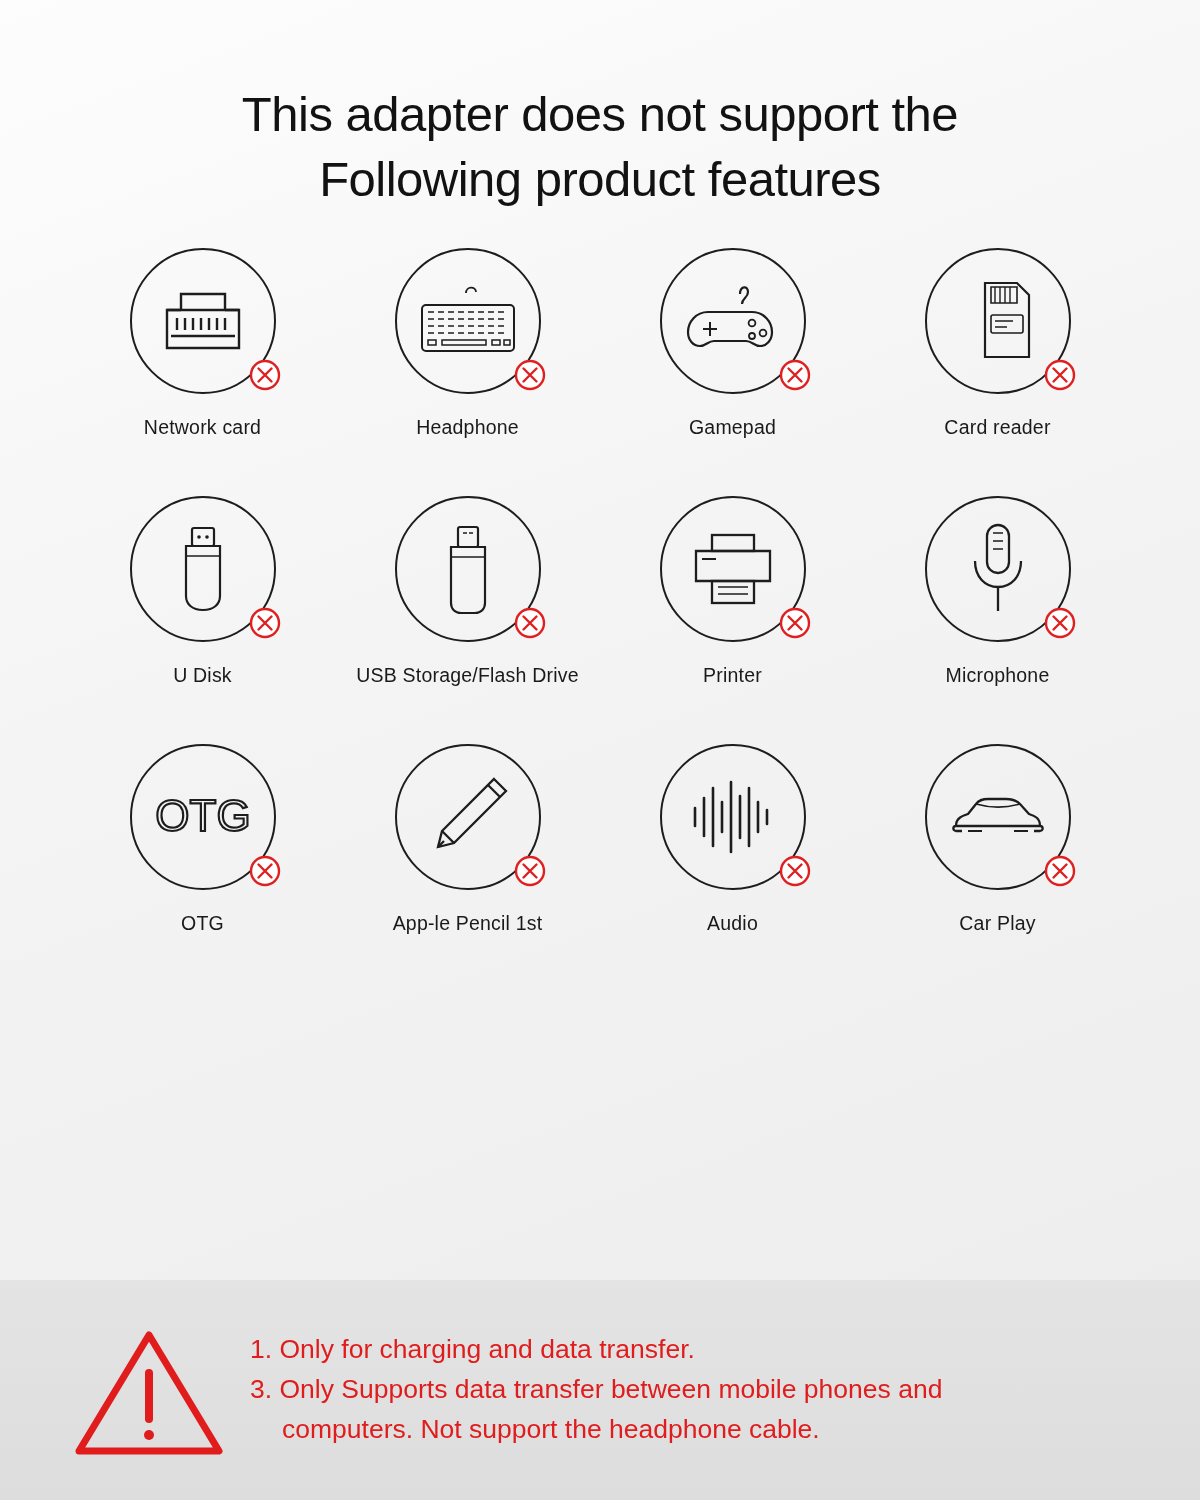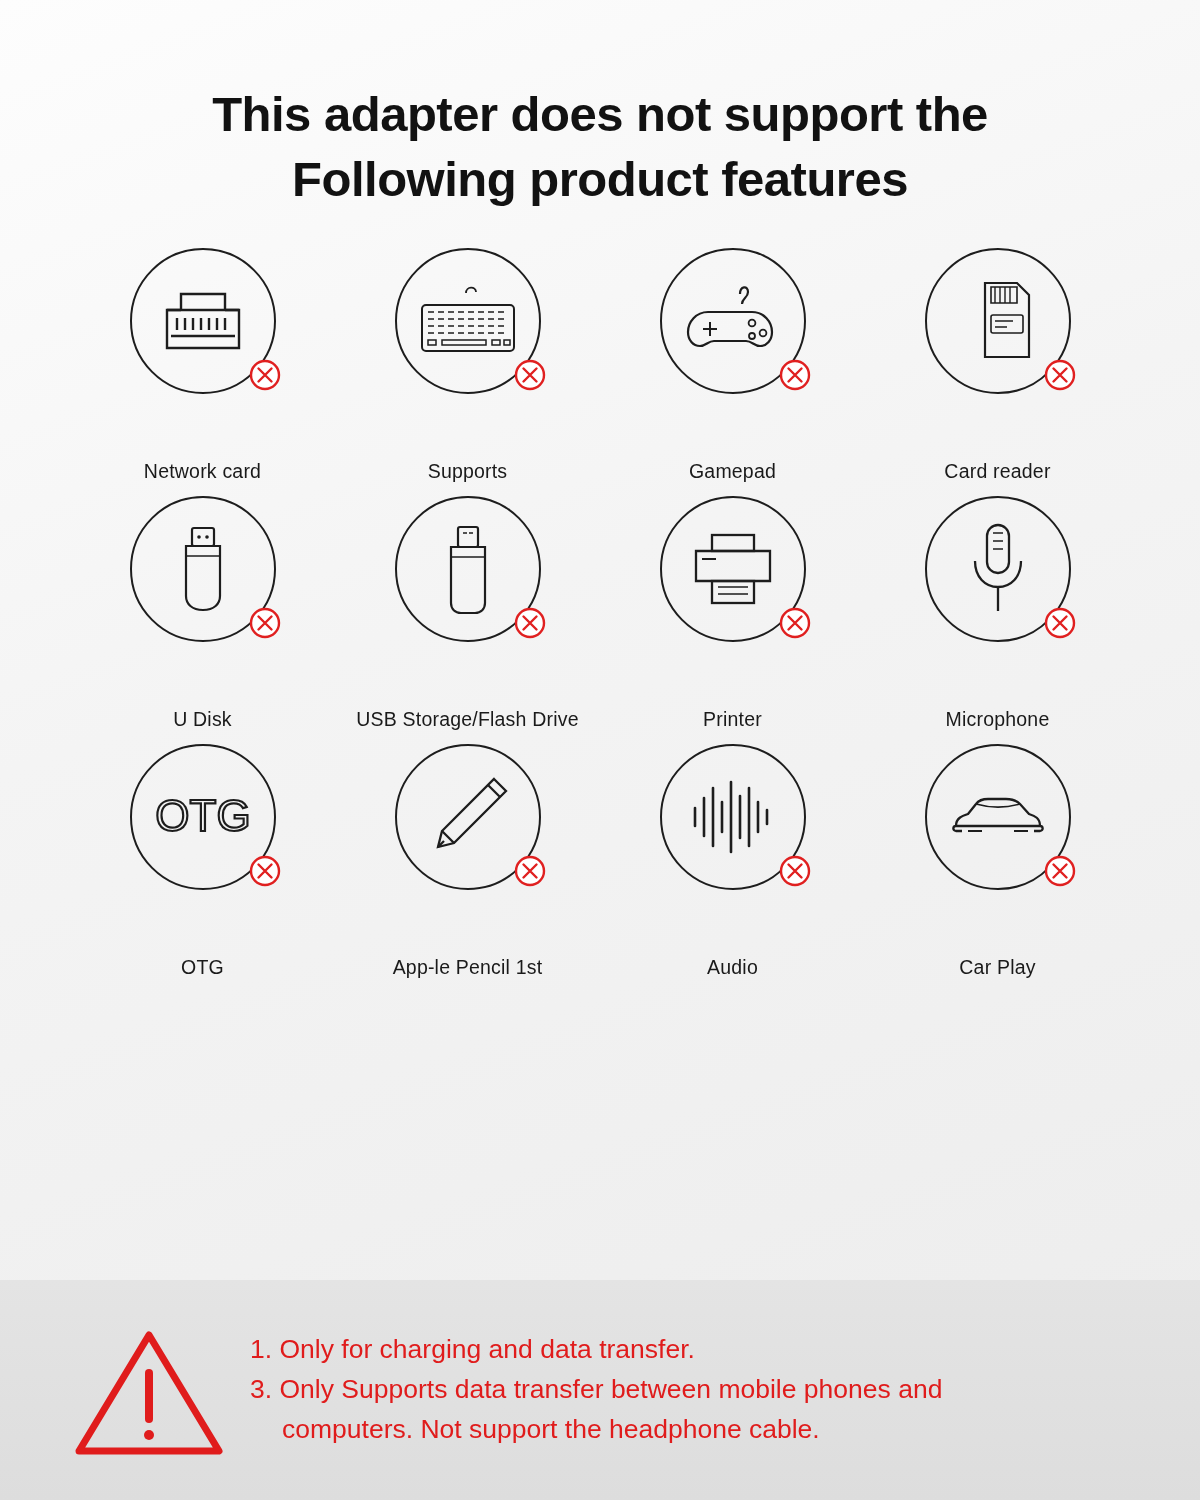--- a/index.html
+++ b/index.html
@@ -22,42 +22,41 @@
   }
 
   
   #heading {
     padding-top: 82px;
     text-align: center;
   }
   #heading .line {
     display: block;
     font-size: 49px;
-    font-weight: bold;
+    font-weight: normal;
     color: #121212;
     letter-spacing: -0.5px;
     line-height: 1.33;
   }
 
   
   #grid {
     margin: 0 auto;
     padding-top: 36px;
     width: 1060px;
     display: grid;
     grid-template-columns: repeat(4, 1fr);
     grid-template-rows: repeat(4, 248px);
     column-gap: 0px;
     row-gap: 0px;
   }
   .cell {
     display: flex;
     flex-direction: column;
     align-items: center;
-    gap: 44px;
   }
   .badge-wrap {
     position: relative;
     width: 146px;
     height: 146px;
   }
   .circle {
     position: absolute;
     left: 0;
     top: 0;
@@ -168,21 +167,21 @@
               <rect x="76" y="59" width="8" height="5"></rect>
               <rect x="88" y="59" width="6" height="5"></rect>
             </g>
           </svg>
         </div>
         <svg class="no-mark" viewBox="0 0 34 34">
           <circle cx="17" cy="17" r="14" fill="#fff" stroke="#e02020" stroke-width="2.4"></circle>
           <path d="M10.5 10.5 L23.5 23.5 M23.5 10.5 L10.5 23.5" stroke="#e02020" stroke-width="2.4" stroke-linecap="round"></path>
         </svg>
       </div>
-      <div class="label">Supports</div>
+      <div class="label">Headphone</div>
     </div>
 
 
     <div class="cell">
       <div class="badge-wrap">
         <div class="circle">
           <svg width="98" height="86" viewBox="0 0 98 86" fill="none" stroke="#1d1d1d" stroke-width="2.2">
             <path d="M56 16 c0 -8 8 -9 8 -2 c0 6 -6 6 -6 12"></path>
             <path d="M24 34 h44 c12 0 20 10 20 20 c0 8 -5 14 -12 14 c-6 0 -8 -5 -14 -5 H30 c-6 0 -8 5 -14 5 c-7 0 -12 -6 -12 -14 c0 -10 8 -20 20 -20 Z"></path>
             <path d="M26 44 v14 M19 51 h14" stroke-width="2"></path>

